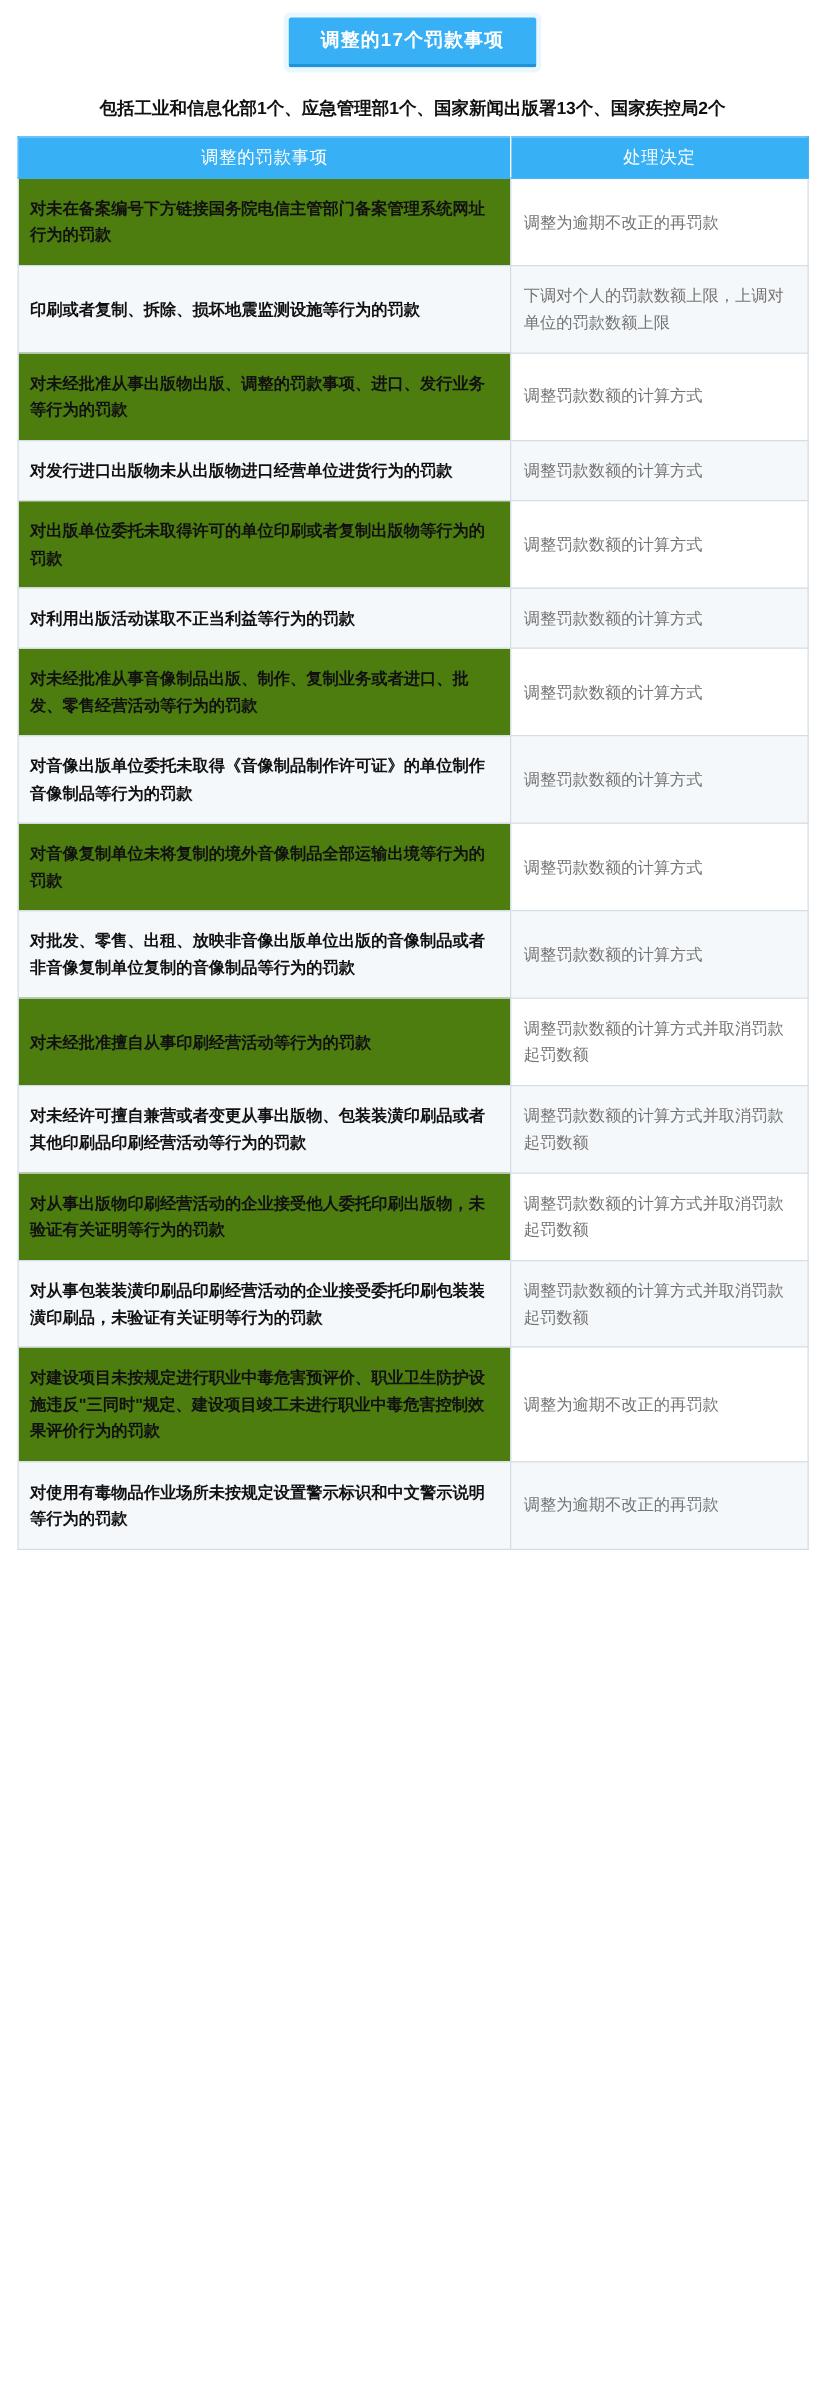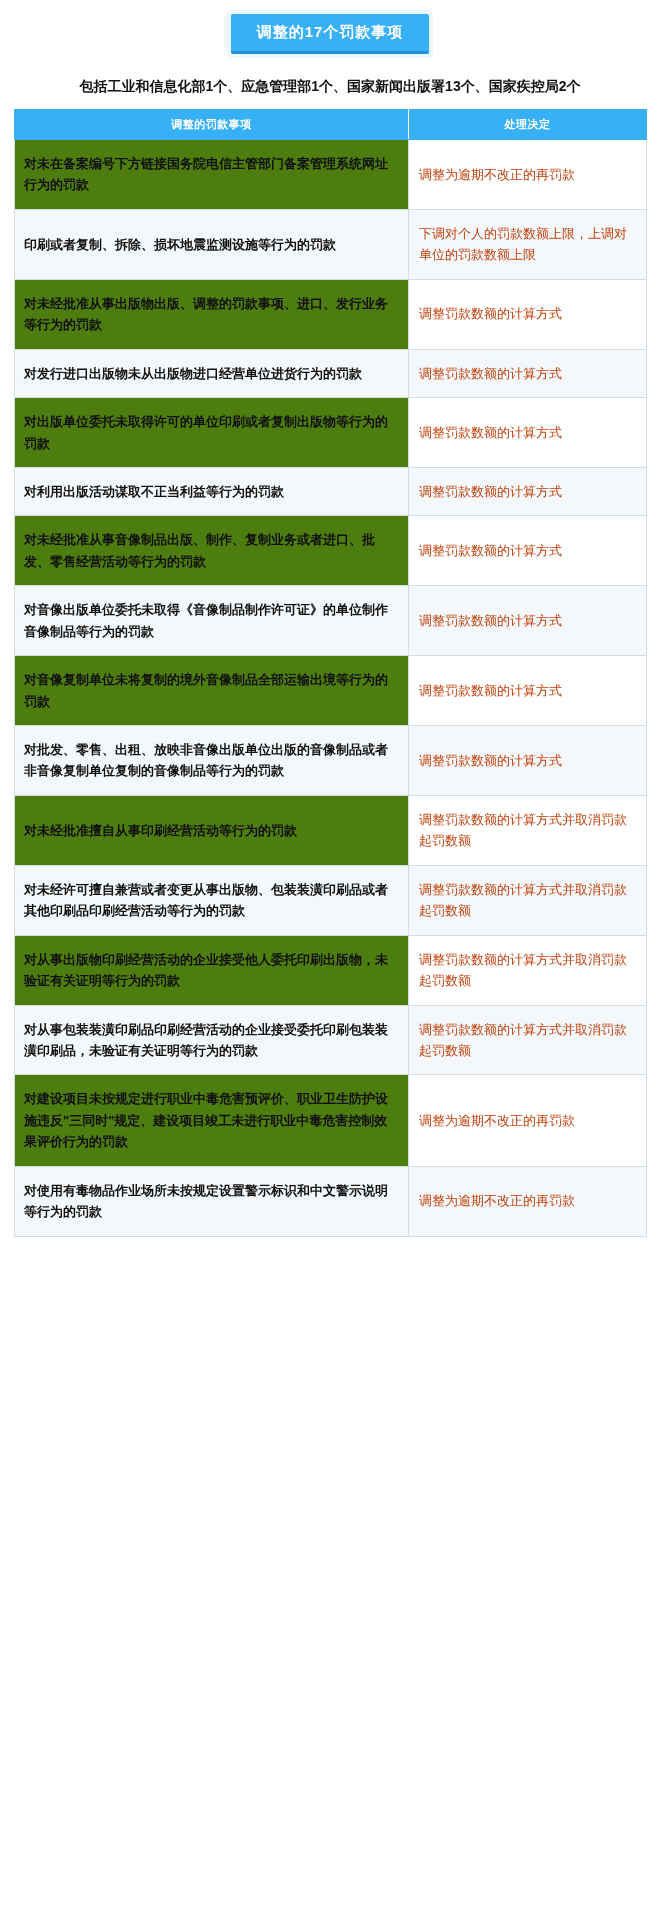--- a/index.html
+++ b/index.html
@@ -51,22 +51,22 @@
     margin: 0 14px 18px 14px;
     border-collapse: collapse;
     table-layout: fixed;
     border: 1px solid #c9d4dc;
   }
   table.fines col.c1 { width: 394px; }
   table.fines col.c2 { width: 238px; }
   table.fines thead th {
     background: #38b0f5;
     color: #ffffff;
-    font-size: 11px;
-    font-weight: bold;
+    font-size: 14px;
+    font-weight: normal;
     letter-spacing: 0.5px;
     text-align: center;
     padding: 7px 4px;
     border: 1px solid #38b0f5;
     border-right-color: #ffffff;
   }
   table.fines thead th:last-child {
     border-right-color: #38b0f5;
   }
   table.fines td {
@@ -75,21 +75,21 @@
     font-size: 13px;
     line-height: 1.65;
     padding: 13px 8px 13px 9px;
   }
   table.fines td.col-item {
     font-weight: bold;
     color: #111111;
     background: #4d7c0f;
   }
   table.fines td.col-decision {
-    color: #c2410c;
+    color: #737373;
     background: #ffffff;
     font-weight: normal;
     padding-left: 10px;
   }
   table.fines tbody tr:nth-child(even) td {
     background: #f4f8fb;
   }
 </style>
 </head>
 <body>

